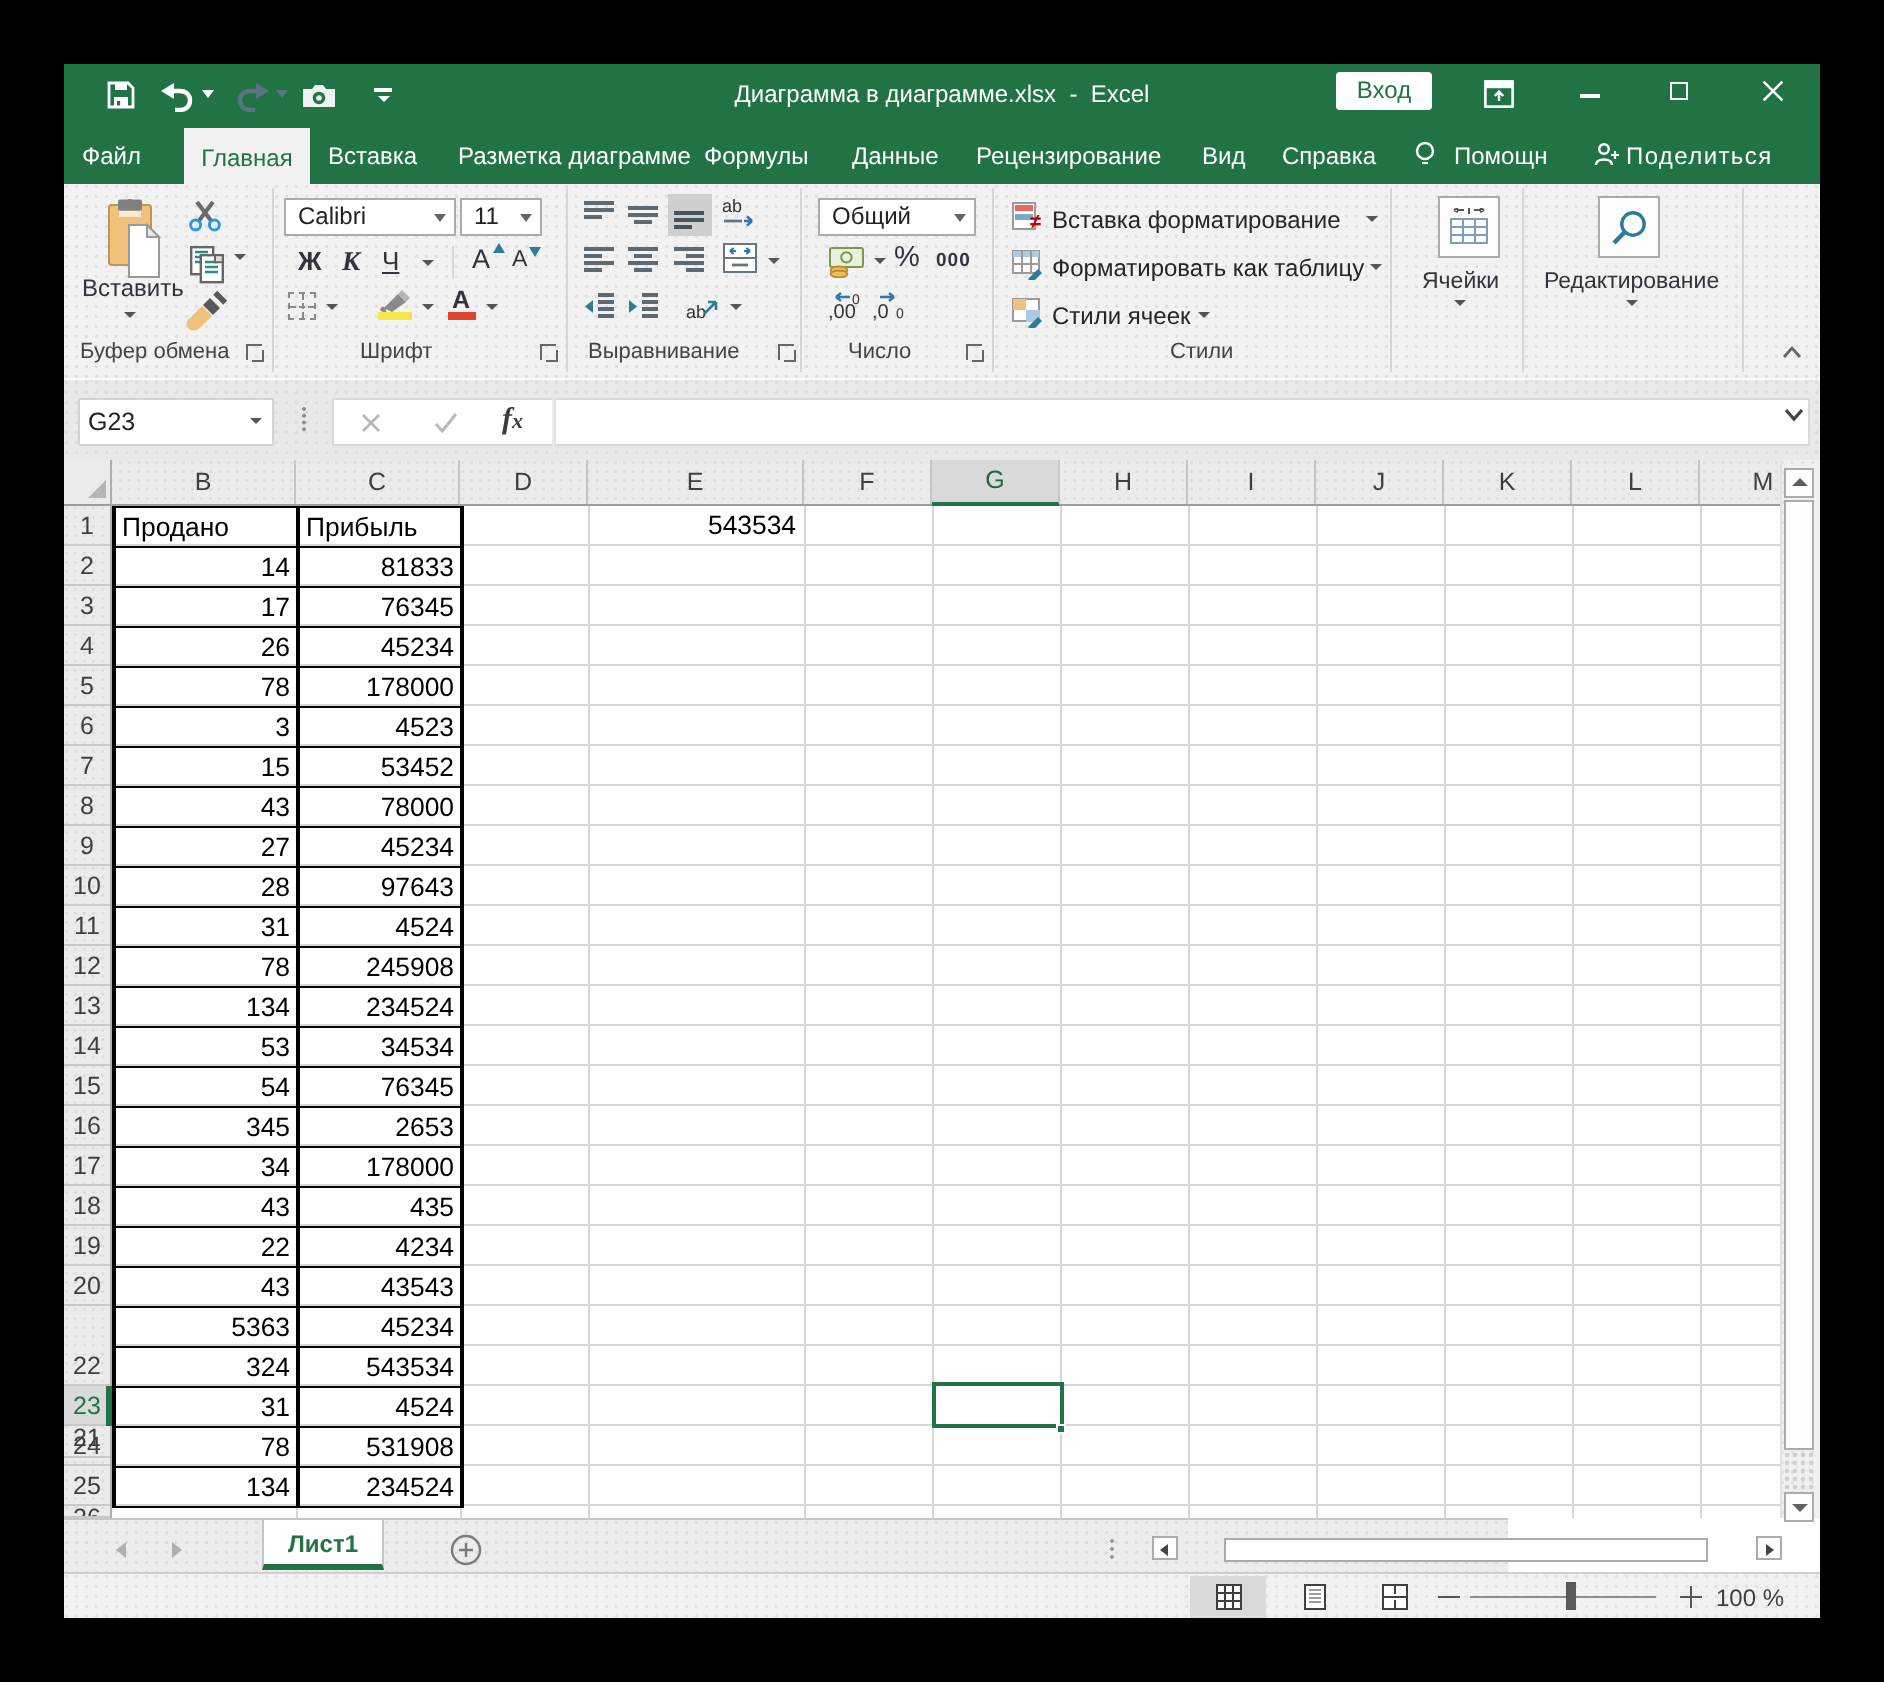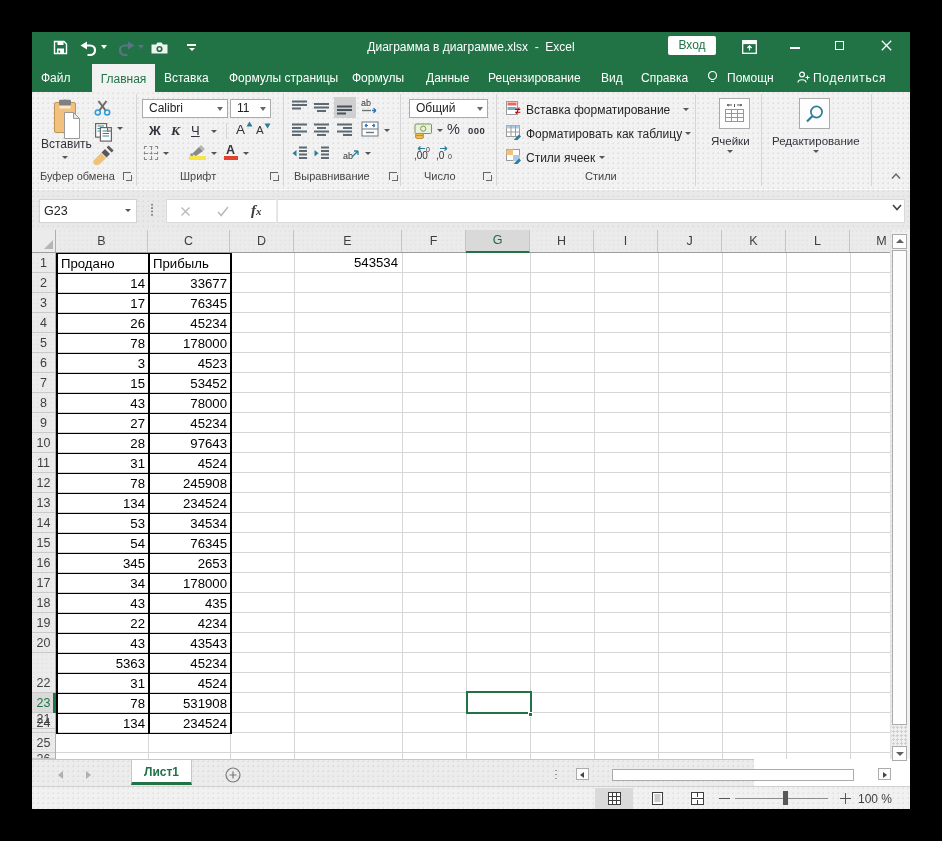--- a/index.html
+++ b/index.html
@@ -102,21 +102,21 @@
       <path d="M0.8 0.8 L10.2 10.2 M10.2 0.8 L0.8 10.2" stroke="#fff" stroke-width="1.3"></path>
     </svg>
   </div>
 
   <div id="tabrow">
     <span style="left:9px">Файл</span>
     <div id="activetab">
         <span>Главная</span>
       </div>
     <span style="left:132px">Вставка</span>
-    <span style="left:197px">Формулы страницы</span>
+    <span style="left:197px">Разметка диаграмме</span>
     <span style="left:320px">Формулы</span>
     <span style="left:394px">Данные</span>
     <span style="left:456px">Рецензирование</span>
     <span style="left:569px">Вид</span>
     <span style="left:609px">Справка</span>
     <svg class="abs" style="left:674px;top:8px" width="13" height="15" viewBox="0 0 13 15">
       <circle cx="6.5" cy="5.5" r="4" fill="none" stroke="#fff" stroke-width="1.2"></circle>
       <path d="M5 9.5 H8 M5 11.5 H8" stroke="#fff" stroke-width="1.1"></path>
     </svg>
     <span style="left:695px">Помощн</span>
@@ -358,21 +358,21 @@
 
       <div id="dtable-holder">
           <table id="dtable" cellspacing="0">
             <tbody>
               <tr>
                 <td class="b">Продано</td>
                 <td class="c">Прибыль</td>
               </tr>
               <tr>
                 <td class="b n">14</td>
-                <td class="c n">33677</td>
+                <td class="c n">81833</td>
               </tr>
               <tr>
                 <td class="b n">17</td>
                 <td class="c n">76345</td>
               </tr>
               <tr>
                 <td class="b n">26</td>
                 <td class="c n">45234</td>
               </tr>
               <tr>
@@ -435,20 +435,24 @@
                 <td class="b n">22</td>
                 <td class="c n">4234</td>
               </tr>
               <tr>
                 <td class="b n">43</td>
                 <td class="c n">43543</td>
               </tr>
               <tr>
                 <td class="b n">5363</td>
                 <td class="c n">45234</td>
+              </tr>
+              <tr>
+                <td class="b n">324</td>
+                <td class="c n">543534</td>
               </tr>
               <tr>
                 <td class="b n">31</td>
                 <td class="c n">4524</td>
               </tr>
               <tr>
                 <td class="b n">78</td>
                 <td class="c n">531908</td>
               </tr>
               <tr>

